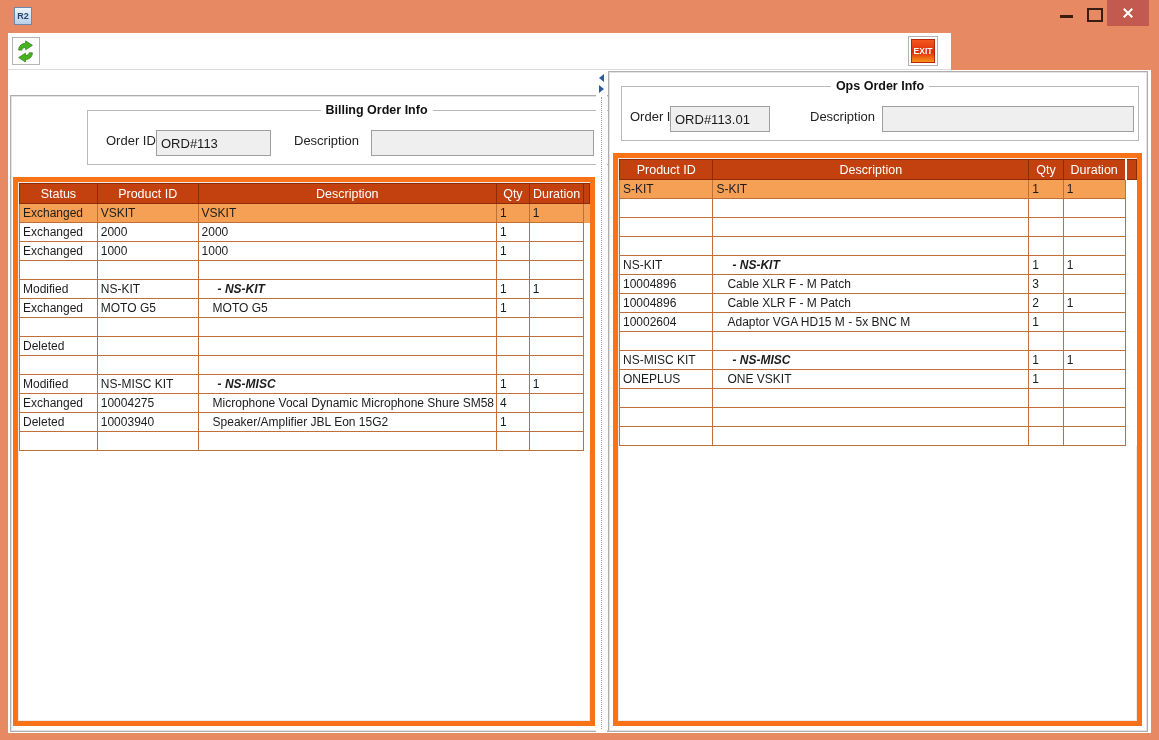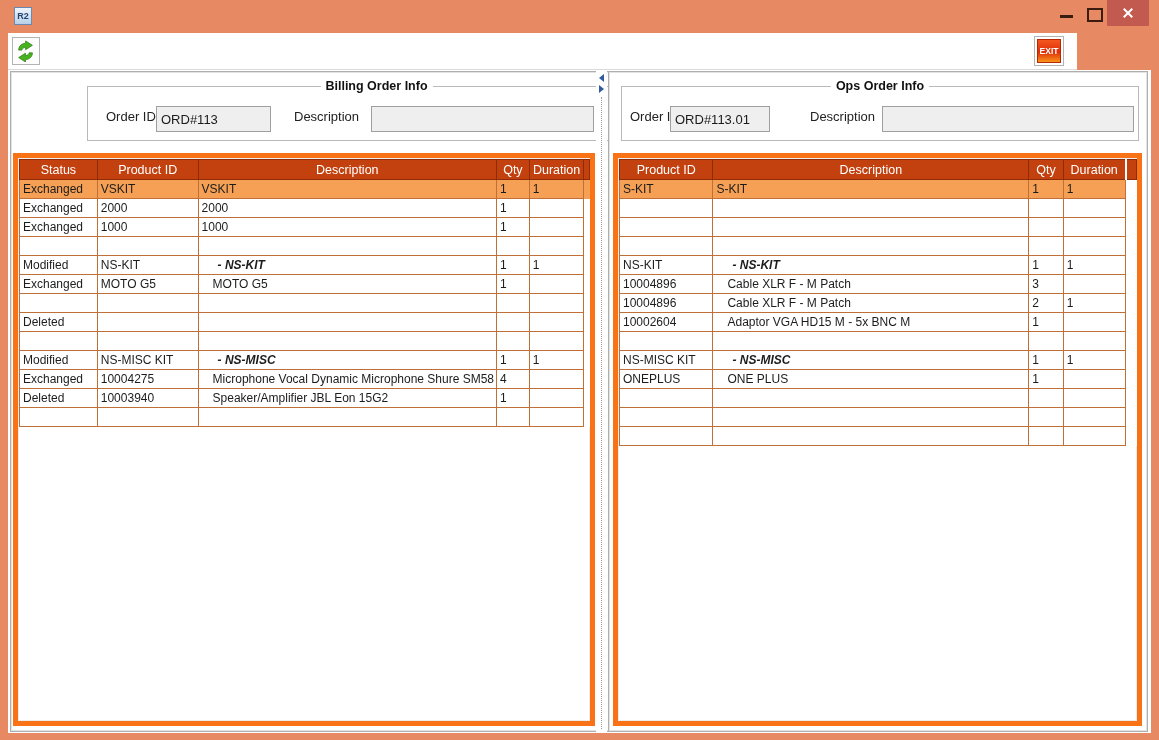--- a/index.html
+++ b/index.html
@@ -15,35 +15,35 @@
     color:#23456e;font-size:9px;font-weight:bold;text-align:center;line-height:16px;}
   .win-title{position:absolute;top:6px;left:0;width:100%;text-align:center;
     font-size:15px;color:#3a1c10;}
   .btn-min{position:absolute;right:86px;top:15px;width:13px;height:3px;background:#3a1c10;cursor:pointer;}
   .btn-max{position:absolute;right:56px;top:8px;width:12px;height:10px;border:2px solid #3a1c10;cursor:pointer;}
   .btn-close{position:absolute;right:10px;top:0;width:42px;height:26px;background:#c25a50;cursor:pointer;}
   .btn-close .x1,.btn-close .x2{position:absolute;left:15px;top:7px;width:12px;height:2px;background:#fff;}
   .btn-close .x1{transform:translateY(5px) rotate(45deg);}
   .btn-close .x2{transform:translateY(5px) rotate(-45deg);}
   
-  .toolbar{position:absolute;top:33px;left:8px;width:1069px;height:37px;background:#ffffff;
+  .toolbar{position:absolute;top:33px;left:8px;width:943px;height:37px;background:#ffffff;
     border-bottom:1px solid #dadada;box-sizing:border-box;}
   .refresh-btn{position:absolute;left:4px;top:4px;width:28px;height:28px;box-sizing:border-box;
     border:1px solid #b3b3b3;background:#fdfdfd;display:flex;align-items:center;justify-content:center;cursor:pointer;}
   .exit-btn{position:absolute;right:13px;top:3px;width:30px;height:30px;box-sizing:border-box;
     border:1px solid #b3b3b3;background:#ffffff;display:flex;align-items:center;justify-content:center;cursor:pointer;}
   .exit-badge{width:24px;height:24px;box-sizing:border-box;
     background:linear-gradient(180deg,#f4581f 0%,#df2d07 55%,#f8951c 100%);
     border:1px solid #b82604;color:#fff;font-size:8.5px;font-weight:bold;
     display:flex;align-items:center;justify-content:center;}
   
   .content{position:absolute;top:70px;left:8px;width:1143px;bottom:7px;background:#ffffff;}
   .panel{position:absolute;top:1px;bottom:1px;background:#fff;box-sizing:border-box;
     border:1px solid #aeaeae;box-shadow:inset 0 0 0 1px #e3e3e3;overflow:hidden;}
-  .panel.left{left:2px;width:658px;}
+  .panel.left{left:2px;width:658px;margin-top:24px;}
   .panel.right{left:600px;width:540px;}
   .splitter{position:absolute;left:588px;top:1px;bottom:1px;width:11px;background:#fff;cursor:col-resize;}
   .splitter .dots{position:absolute;top:26px;bottom:3px;left:5px;border-left:1px dotted #9a9a9a;}
   .arrow-left,.arrow-right{width:0;height:0;margin:3px auto 2px;cursor:pointer;}
   .arrow-left{border-top:4px solid transparent;border-bottom:4px solid transparent;border-right:5px solid #2f5a9e;}
   .arrow-right{border-top:4px solid transparent;border-bottom:4px solid transparent;border-left:5px solid #2f5a9e;}
   
   .groupbox{position:absolute;top:14px;height:55px;border:1px solid #b9b9b9;box-sizing:border-box;}
   .panel.left  .groupbox{left:76px;right:1px;}
   .panel.right .groupbox{left:12px;right:8px;}
@@ -341,21 +341,21 @@
             </tr>
             <tr>
               <td>NS-MISC KIT</td>
               <td class="ind1 kit">- NS-MISC</td>
               <td>1</td>
               <td>1</td>
               <td class="fill"></td>
             </tr>
             <tr>
               <td>ONEPLUS</td>
-              <td class="ind2">ONE PLUS</td>
+              <td class="ind2">ONE VSKIT</td>
               <td>1</td>
               <td></td>
               <td class="fill"></td>
             </tr>
             <tr>
               <td></td>
               <td class="ind0"></td>
               <td></td>
               <td></td>
               <td class="fill"></td>

